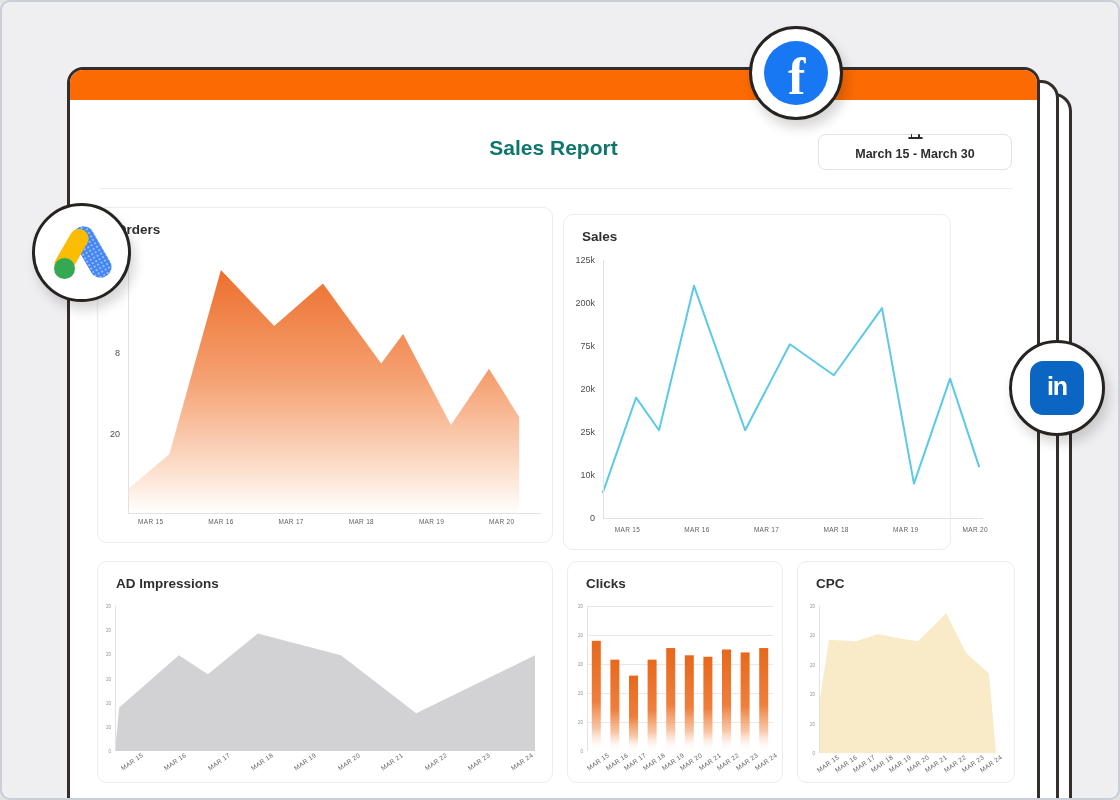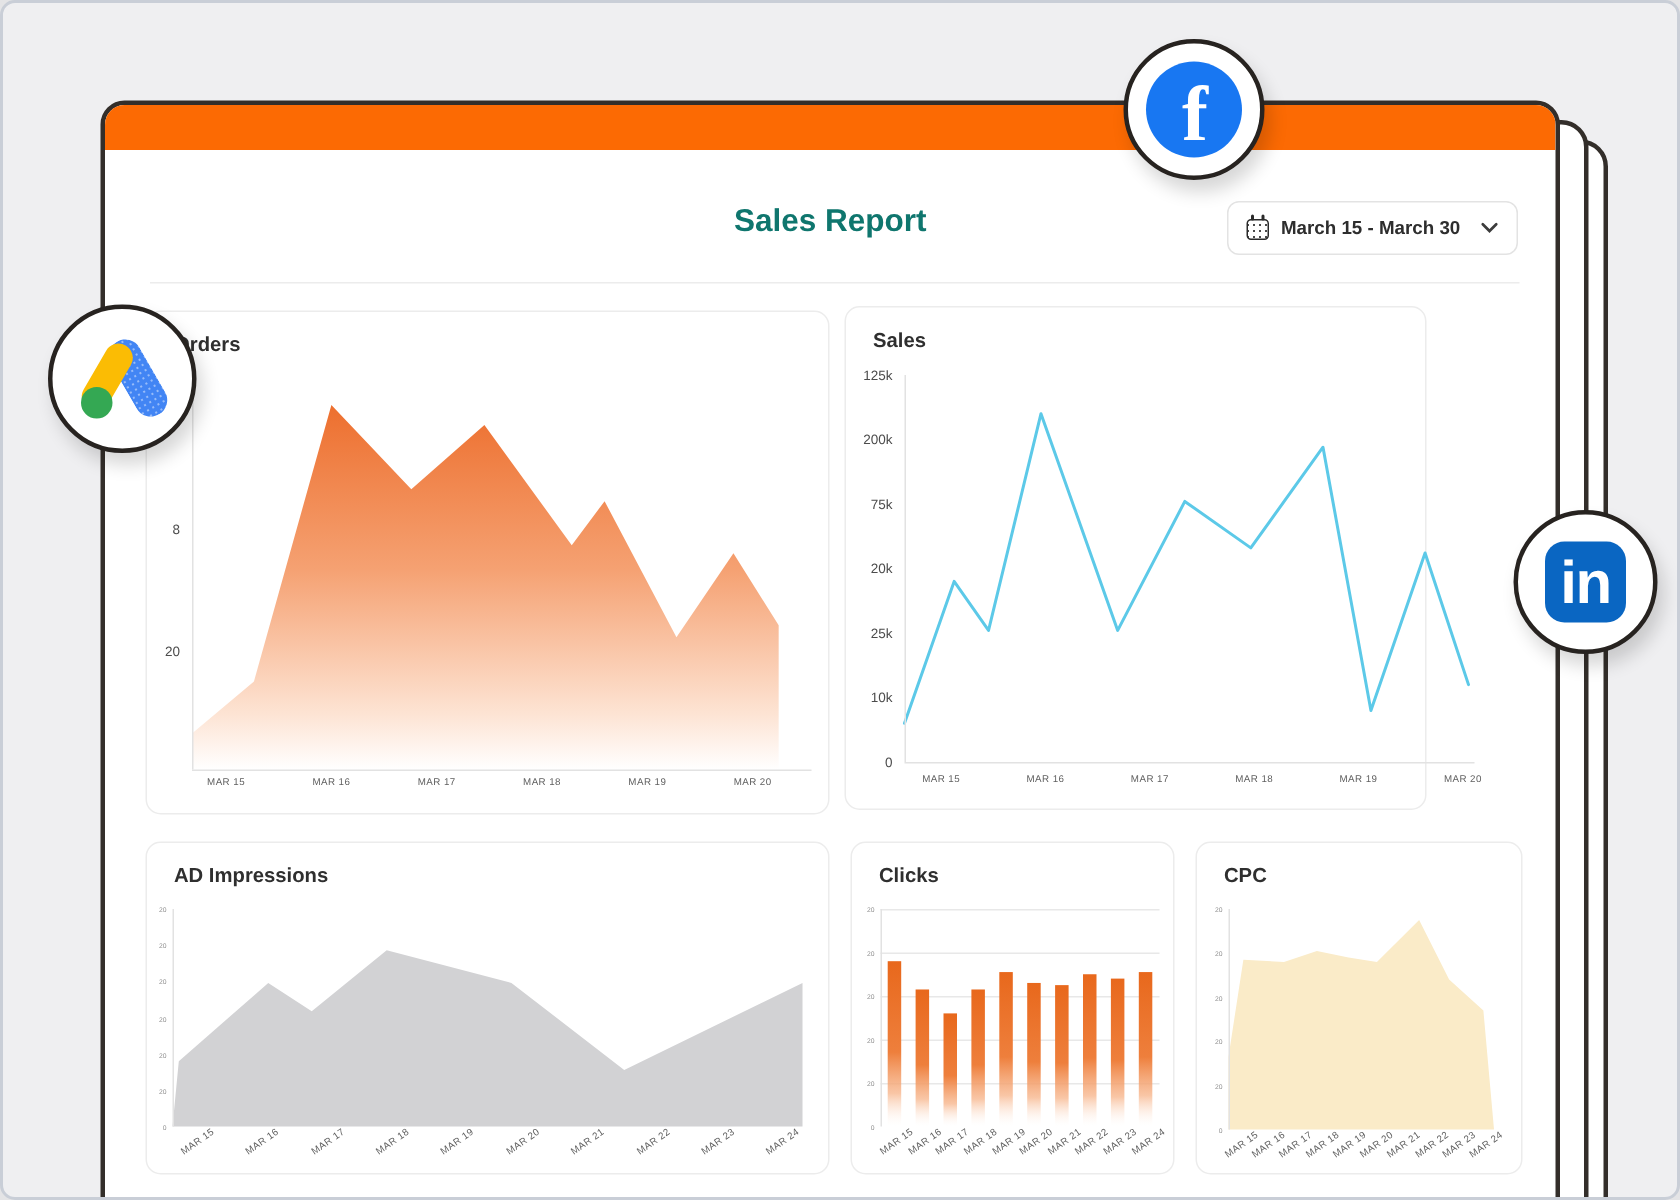--- a/index.html
+++ b/index.html
@@ -9,32 +9,32 @@
   .sheet{position:absolute;background:#fff;border:3px solid #332e2a;border-radius:18px;width:973px;height:900px;}
   .sheet-3{left:91px;top:91px;}
   .sheet-2{left:78px;top:78px;}
   
   .card{position:absolute;left:65px;top:65px;width:973px;height:900px;background:#fff;
         border:3px solid #332e2a;border-radius:16px;box-sizing:border-box;overflow:hidden;}
   .topbar{position:absolute;left:0;top:0;width:100%;height:30px;background:#fc6a03;}
   .logo{position:absolute;left:40px;top:60px;font-size:29px;font-weight:800;color:#191919;letter-spacing:.3px;}
   .report-title{position:absolute;left:0;top:66px;width:100%;text-align:center;font-size:21px;font-weight:700;color:#0f766e;}
   .datebox{position:absolute;left:748px;top:64px;width:194px;height:36px;border:1.5px solid #e3e3e3;
-           border-radius:8px;display:flex;align-items:center;gap:8px;padding:0 12px;box-sizing:border-box;background:#fff;cursor:pointer;}
+           border-radius:8px;display:flex;align-items:center;gap:8px;padding:0 12px;box-sizing:border-box;background:#fff;cursor:pointer;flex-direction:column;}
   .datebox .txt{font-size:12.5px;font-weight:700;color:#2e2e2e;flex:1;}
   .cal{position:relative;width:15px;height:14px;border:1.6px solid #2b2b2b;border-radius:3px;box-sizing:border-box;margin-top:2px;
        background:radial-gradient(circle,#4a4a4a 0.8px,transparent 1px);background-size:4px 4px;background-position:2px 5px;}
   .cal:before,.cal:after{content:"";position:absolute;top:-4px;width:1.8px;height:3.5px;background:#2b2b2b;border-radius:1px;}
   .cal:before{left:2px;} .cal:after{right:2px;}
   .divider{position:absolute;left:30px;top:118px;width:913px;height:0;border-top:1.5px solid #ececec;}
   
   .panel{position:absolute;background:#fff;border:1.5px solid #ececec;border-radius:10px;box-sizing:border-box;}
   .panel .ptitle{position:absolute;left:18px;top:14px;font-size:13.5px;font-weight:700;color:#2f2f2f;}
   .p-orders{left:27px;top:137px;width:456px;height:336px;}
-  .p-sales{left:493px;top:134px;width:388px;height:336px;}
+  .p-sales{left:493px;top:144px;width:388px;height:336px;}
   .p-ad{left:27px;top:491px;width:456px;height:222px;}
   .p-clicks{left:497px;top:491px;width:216px;height:222px;}
   .p-cpc{left:727px;top:491px;width:218px;height:222px;}
   .plot{position:absolute;}
   .plot svg{position:absolute;left:0;top:0;overflow:visible;}
   .axis-y{position:absolute;width:1px;background:#e2e2e2;}
   .axis-x{position:absolute;height:1px;background:#e2e2e2;}
   .ylab{position:absolute;font-size:9px;color:#4c4c4c;text-align:right;width:30px;}
   .ylab-tiny{position:absolute;font-size:4.5px;color:#909090;text-align:right;width:14px;}
   .xlab{position:absolute;font-size:6.5px;color:#5f5f5f;letter-spacing:.3px;white-space:nowrap;transform:translateX(-50%);}
@@ -46,22 +46,22 @@
   .b-fb{left:747px;top:24px;width:88px;height:88px;}
   .fb-circle{width:64px;height:64px;border-radius:50%;background:#1877f2;color:#fff;overflow:hidden;position:relative;}
   .fb-circle span{position:absolute;left:24px;top:6px;font-size:52px;font-weight:700;font-family:"Liberation Serif",serif;}
   .b-ga{left:30px;top:201px;width:93px;height:93px;}
   .ga-logo{position:relative;width:58px;height:54px;}
   .ga-yellow{position:absolute;left:9px;top:1px;width:19px;height:49px;border-radius:10px;background:#fbbc04;transform:rotate(30deg);}
   .ga-blue{position:absolute;left:28px;top:-2px;width:22px;height:56px;border-radius:11px;background:#4285f4;transform:rotate(-30deg);
            background-image:radial-gradient(rgba(255,255,255,.45) .7px,transparent 1px);background-size:4px 4px;}
   .ga-green{position:absolute;left:1px;bottom:1px;width:21px;height:21px;border-radius:50%;background:#34a853;}
   .b-li{left:1007px;top:338px;width:90px;height:90px;}
-  .li-square{width:54px;height:54px;border-radius:13px;background:#0a66c2;color:#fff;display:flex;align-items:flex-end;justify-content:center;
-             font-size:40px;font-weight:800;letter-spacing:-1px;padding-bottom:3px;box-sizing:border-box;}
+  .li-square{width:54px;height:54px;border-radius:13px;background:#0a66c2;color:#fff;display:flex;align-items:center;justify-content:center;
+             font-size:25px;font-weight:800;letter-spacing:-1px;padding-bottom:3px;box-sizing:border-box;}
 </style>
 </head>
 <body>
 
 <div class="stage">
   <div class="sheet sheet-3"></div>
   <div class="sheet sheet-2"></div>
 
   <div class="card">
     <div class="topbar"></div>

